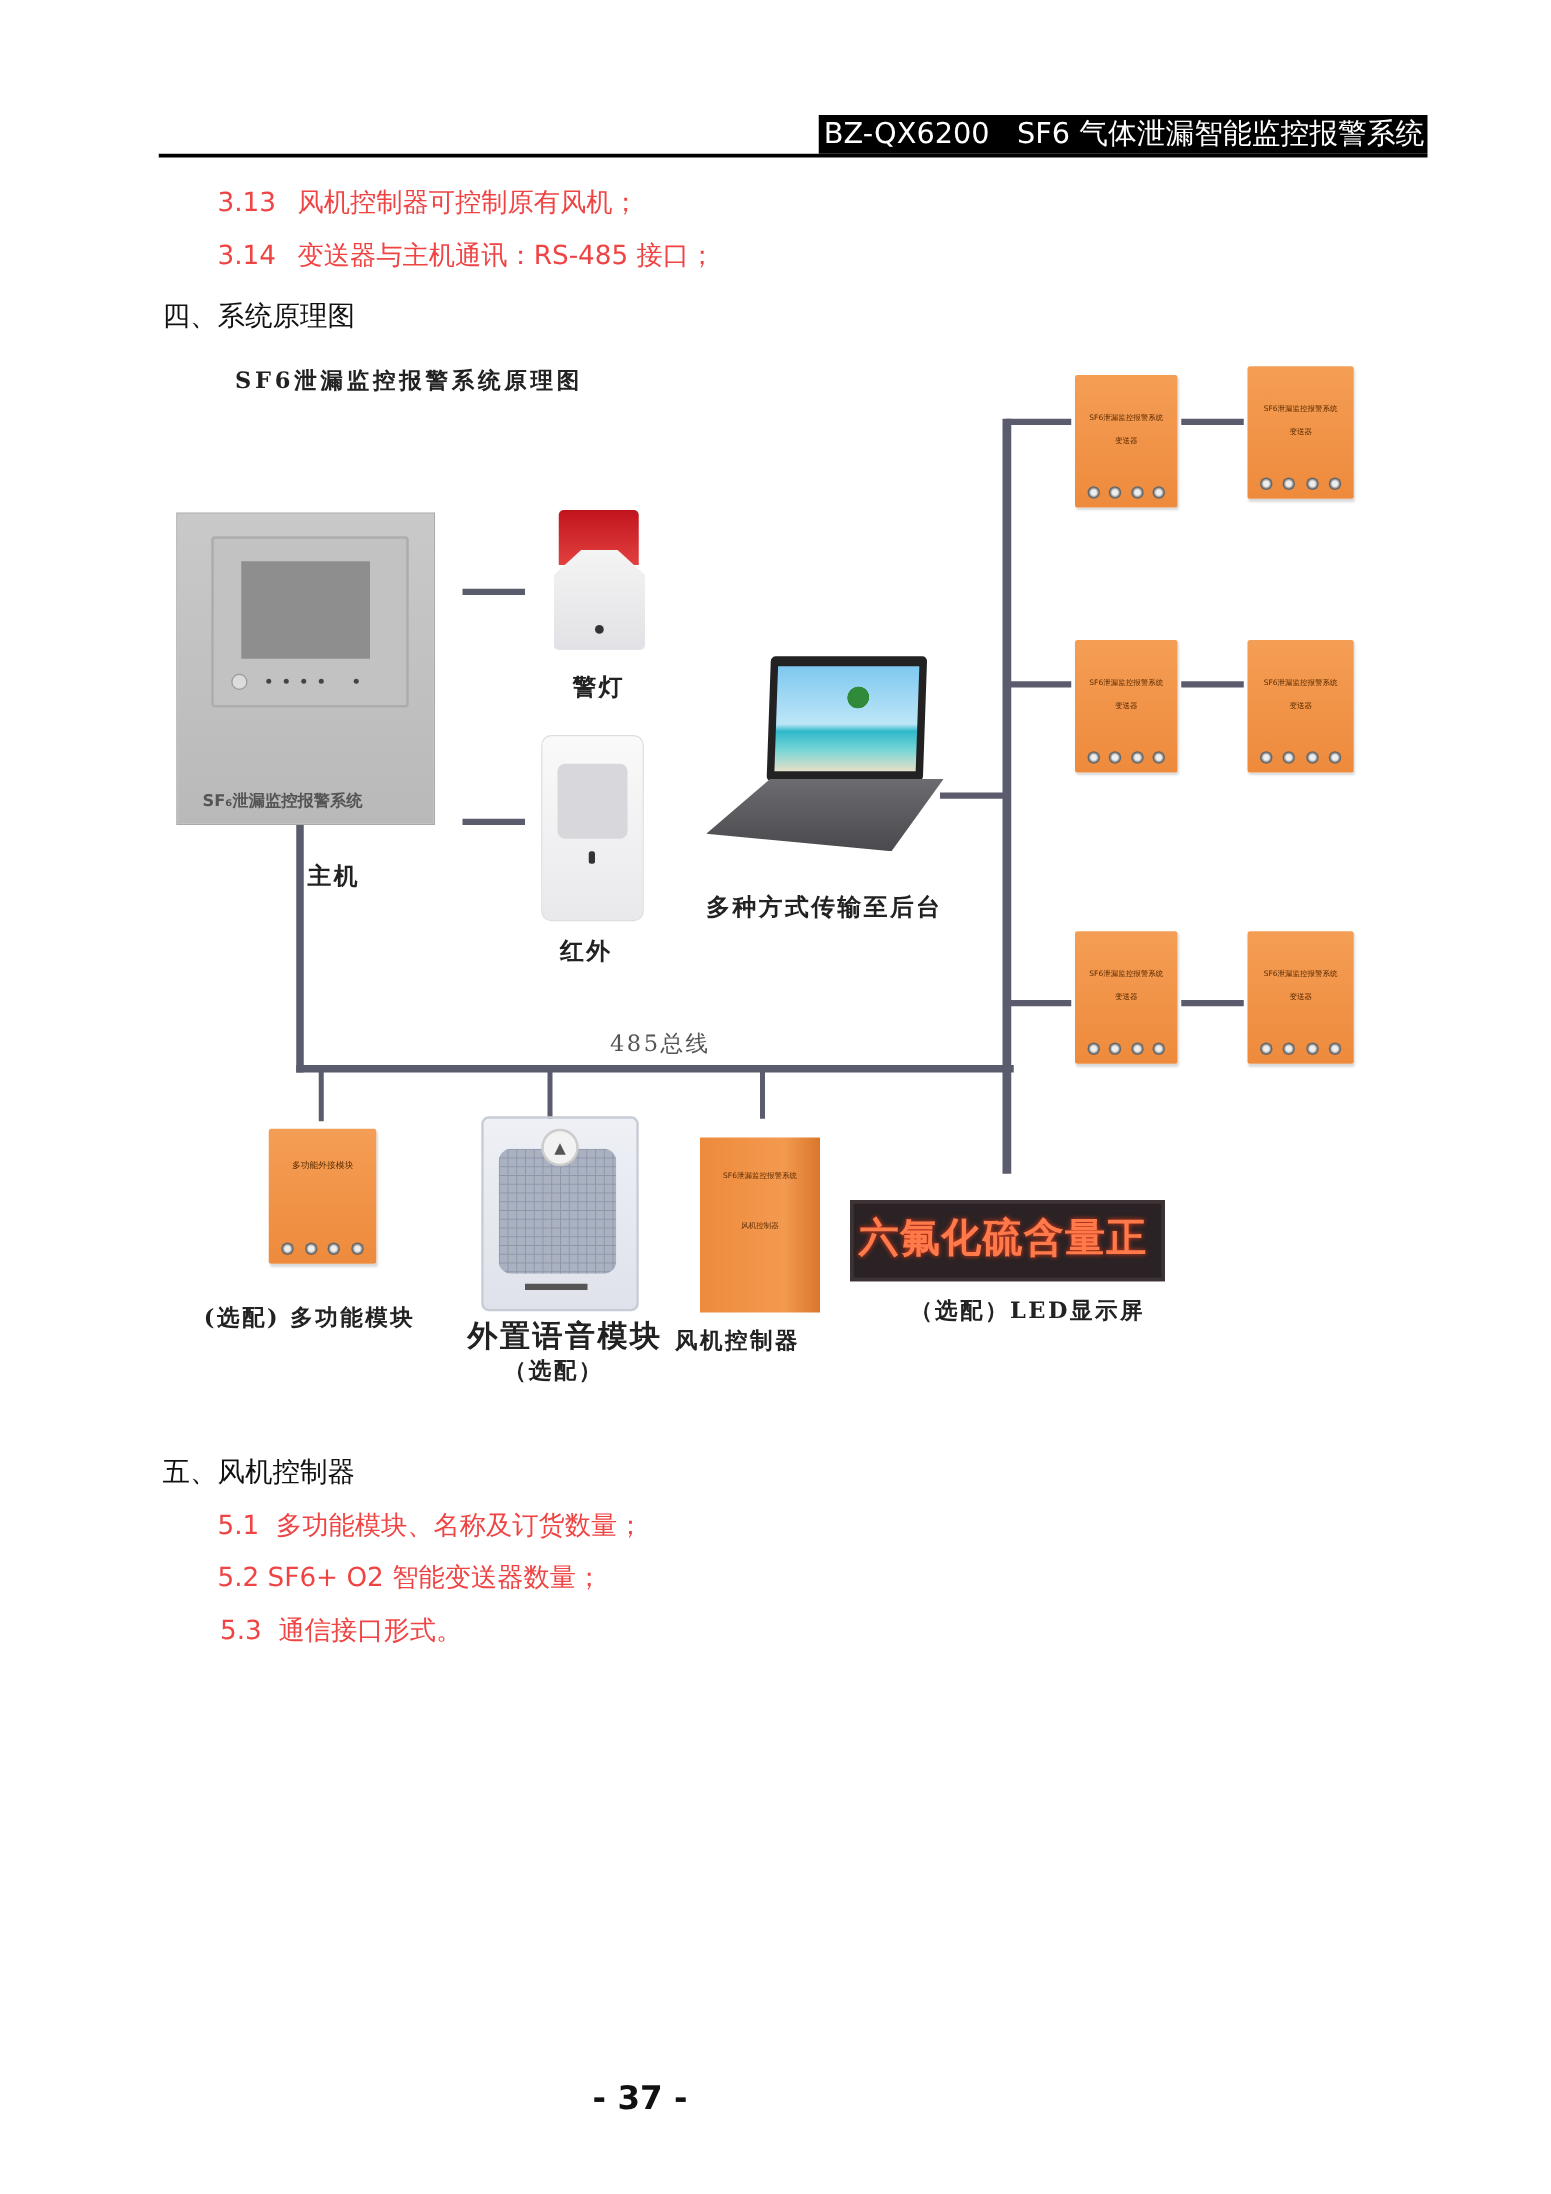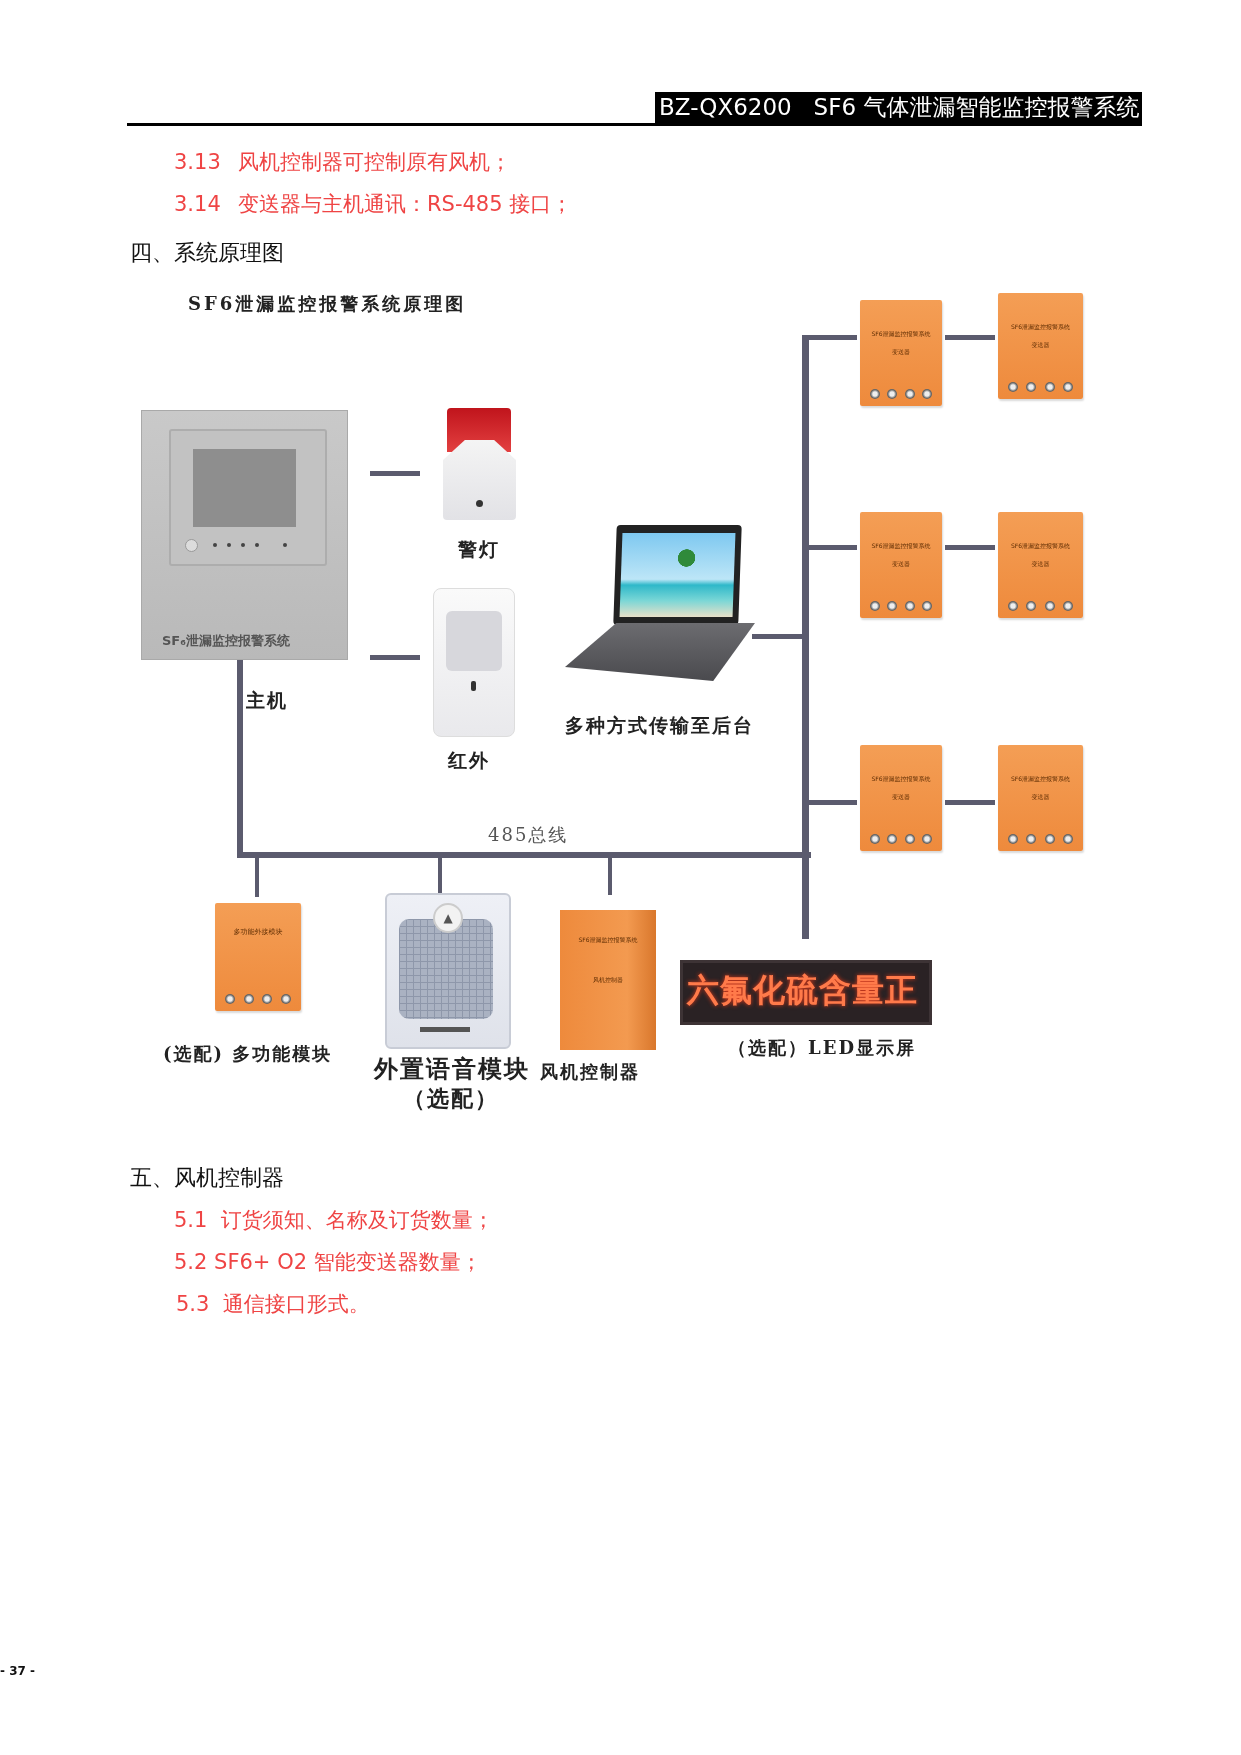--- a/index.html
+++ b/index.html
@@ -51,21 +51,21 @@
                 background-color:#aab2c2; background-image:linear-gradient(#8e97aa 1px,transparent 1px),linear-gradient(90deg,#8e97aa 1px,transparent 1px); background-size:7px 7px; }
   .spk-logo { position:absolute; left:46px; top:8px; width:26px; height:26px; border-radius:50%; background:#f2f2f2; border:2px solid #ccc; font-size:12px; text-align:center; line-height:26px; color:#555; }
   .spk-slot { position:absolute; left:33px; top:132px; width:50px; height:5px; background:#555; }
   
   .fanctl { left:560px; top:910px; width:96px; height:140px; background:linear-gradient(90deg,#ee8a3c,#f39a50 70%,#d9772c); }
   .fanctl .t1, .fanctl .t2 { position:absolute; left:0; right:0; text-align:center; font-size:6px; color:#5a2a00; }
   .fanctl .t1 { top:26px; } .fanctl .t2 { top:66px; }
   
   .led { left:680px; top:960px; width:252px; height:65px; background:#2a2224; border:3px solid #3d3335; box-sizing:border-box; }
   .led-text { position:absolute; left:4px; top:6px; font-family:"DejaVu Serif", serif; font-size:32px; font-weight:bold; color:#ff7a4a; text-shadow:0 0 4px #e23a1a; white-space:nowrap; letter-spacing:1px; }
-  .pagenum { left:0; width:1024px; top:1664px; text-align:left; font-size:12px; font-weight:bold; }
+  .pagenum { left:0; width:1024px; top:1664px; text-align:center; font-size:26px; font-weight:bold; }
 </style>
 </head>
 <body>
 
 <div class="abs hdr-box">
   <span>BZ-QX6200</span>&nbsp;&nbsp;&nbsp;<span>SF6 气体泄漏智能监控报警系统</span>
 </div>
 <div class="abs hdr-rule"></div>
 
 <div class="abs body-line" style="left:174px; top:148px;">
@@ -205,36 +205,36 @@
     </div>
 </div>
 <div class="abs cap" style="left:163px; top:1042px; font-size:18px;">(选配) 多功能模块</div>
 
 <div class="abs speaker">
   <div class="spk-grille"></div>
   <div class="spk-logo">▲</div>
   <div class="spk-slot"></div>
 </div>
 <div class="abs cap" style="left:374px; top:1053px; font-size:24px;">外置语音模块</div>
-<div class="abs cap" style="left:403px; top:1084px; font-size:22px;">（选配）</div>
+<div class="abs cap" style="left:403px; top:1084px; font-size:18px;">（选配）</div>
 
 <div class="abs fanctl">
   <div class="t1">SF6泄漏监控报警系统</div>
   <div class="t2">风机控制器</div>
 </div>
 <div class="abs cap" style="left:540px; top:1060px; font-size:18px;">风机控制器</div>
 
 <div class="abs led">
   <div class="led-text">六氟化硫含量正</div>
 </div>
 <div class="abs cap" style="left:728px; top:1036px; font-size:18px;">（选配）LED显示屏</div>
 
 <div class="abs sec-head" style="left:130px; top:1163px;">五、风机控制器</div>
 <div class="abs body-line" style="left:174px; top:1206px;">
-  <span>5.1</span>&nbsp; <span>订货须知、名称及订货数量；</span>
+  <span>5.1</span>&nbsp; <span>多功能模块、名称及订货数量；</span>
 </div>
 <div class="abs body-line" style="left:174px; top:1248px;">
   <span>5.2</span> <span>SF6+ O2 智能变送器数量；</span>
 </div>
 <div class="abs body-line" style="left:176px; top:1290px;">
   <span>5.3</span>&nbsp; <span>通信接口形式。</span>
 </div>
 
 <div class="abs pagenum">- 37 -</div>
 

